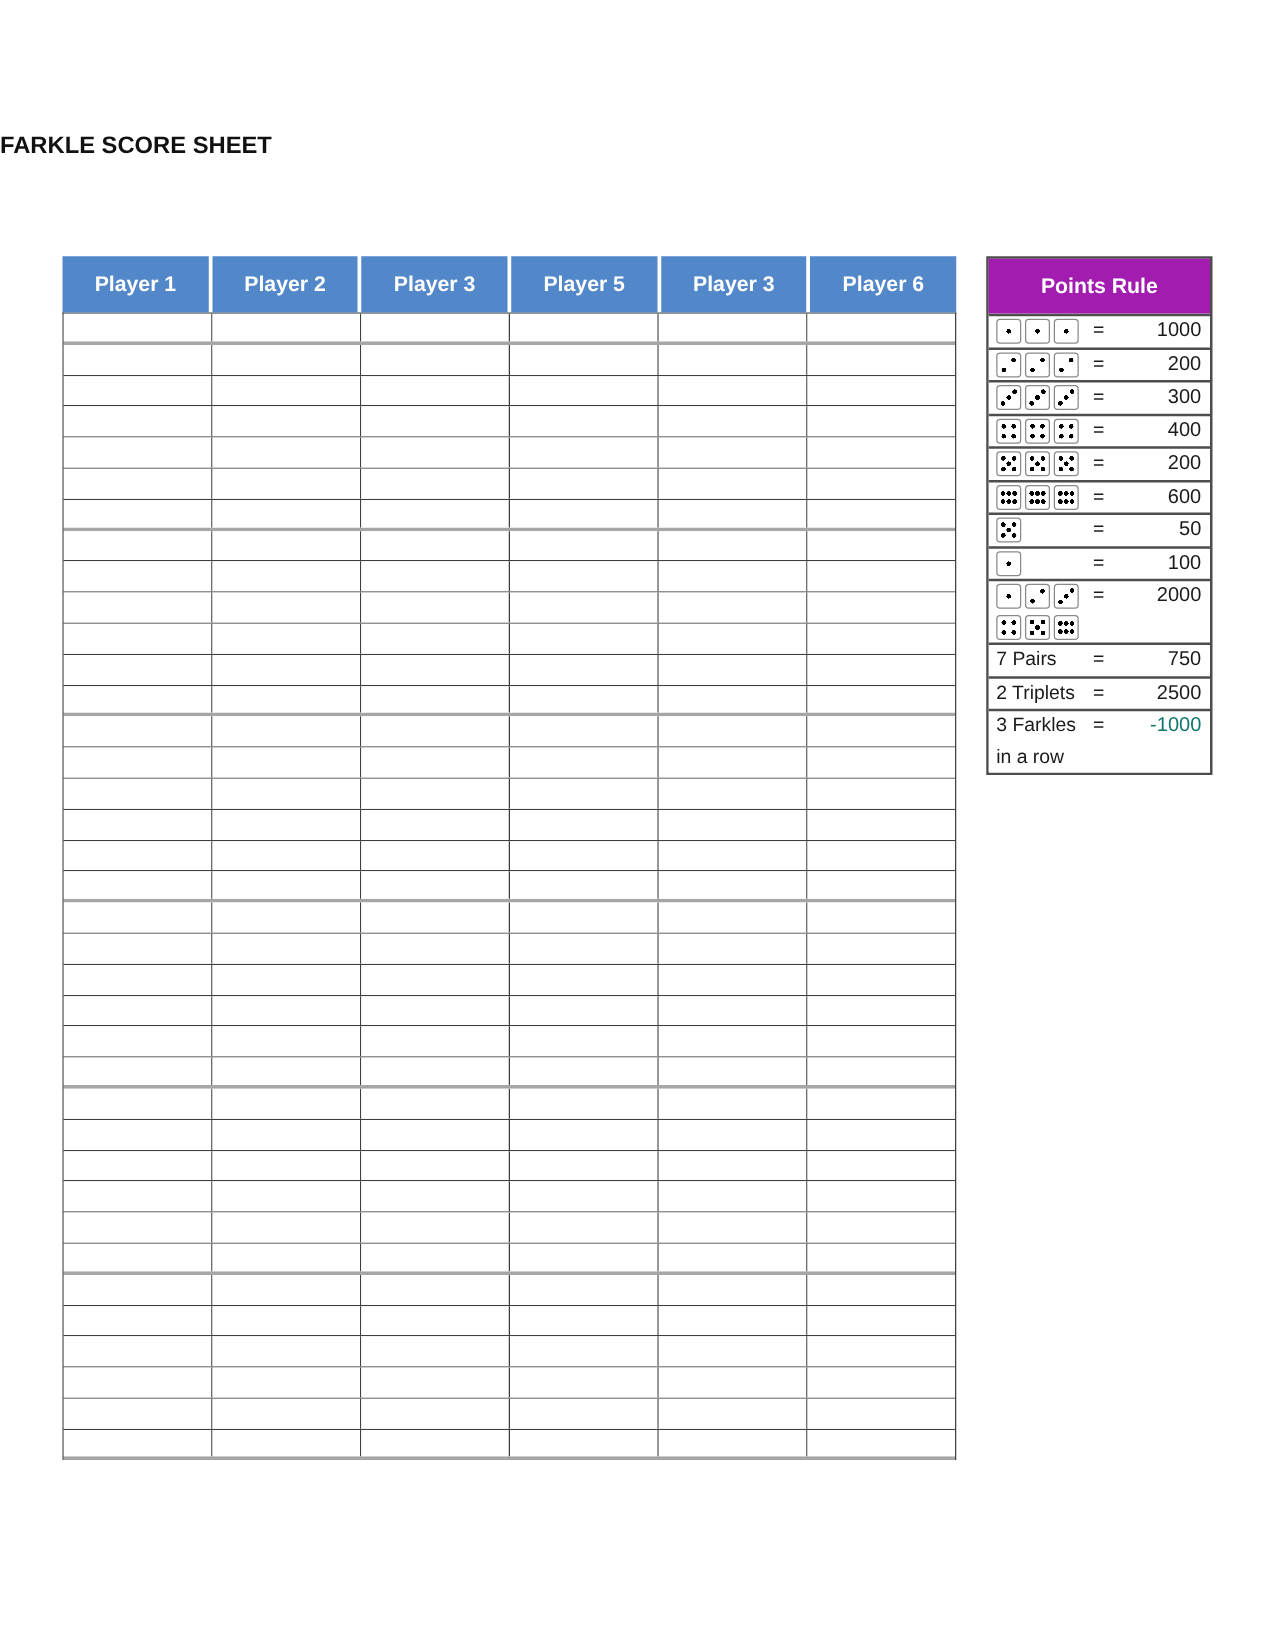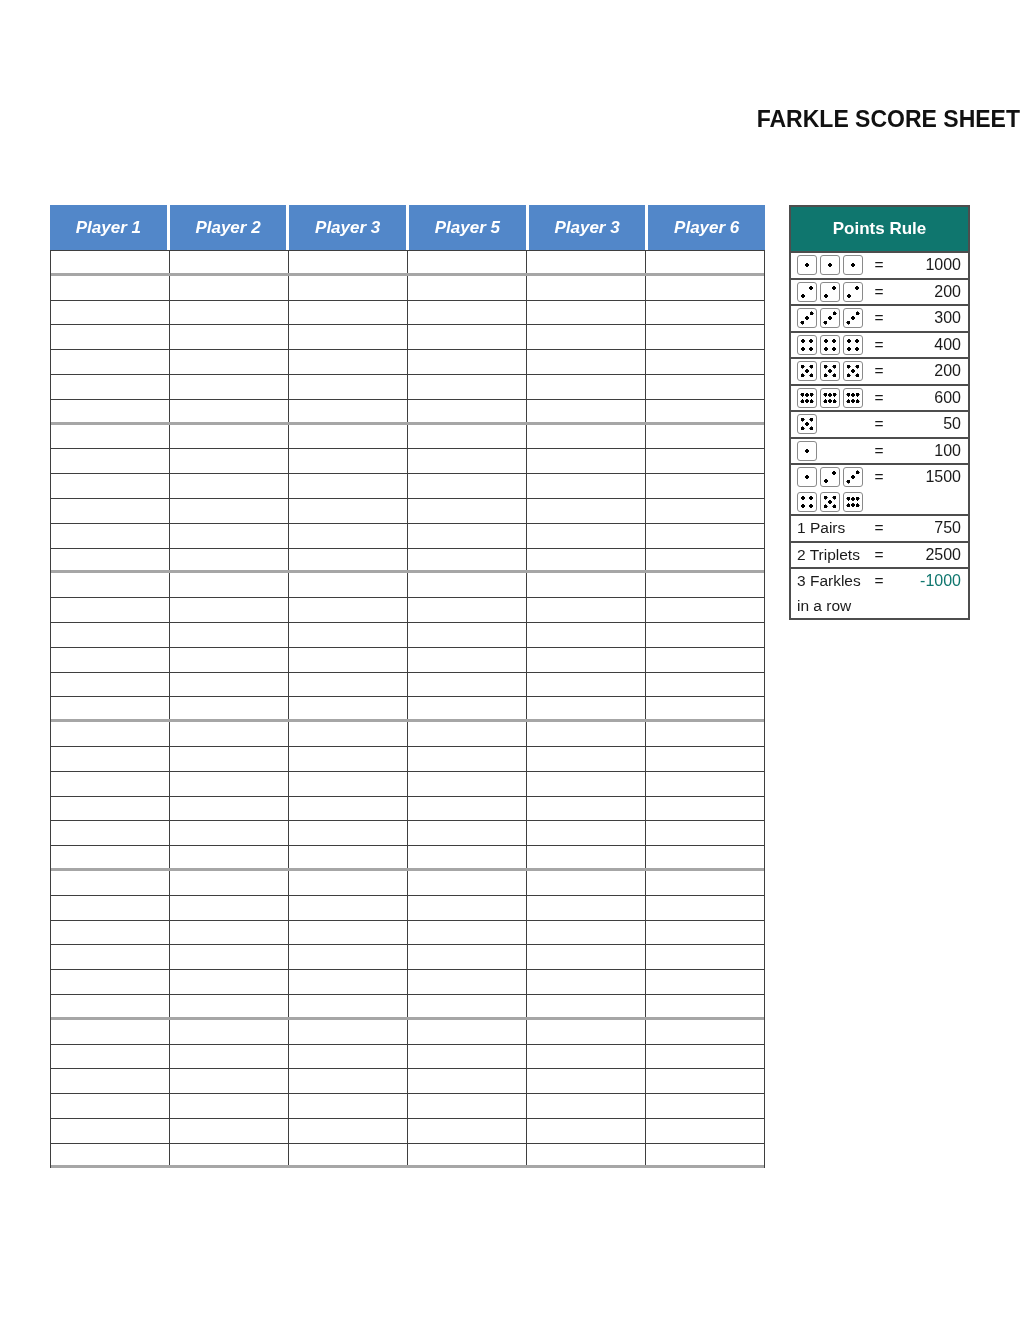--- a/index.html
+++ b/index.html
@@ -6,27 +6,27 @@
   html,body { background:#ffffff; }
   body { font-family:"Liberation Sans","DejaVu Sans",sans-serif; }
   .page {
     position:relative; width:1020px; height:1320px;
     background:#ffffff; overflow:hidden; margin:0 auto;
     color:#1a1a1a;
   }
   
   .page-title {
     position:absolute; top:106px; left:0; width:100%;
-    text-align:right; font-size:23px; font-weight:bold;
+    text-align:left; font-size:19px; font-weight:bold;
     letter-spacing:0px; color:#111111;
   }
   
   .score-table { position:absolute; left:50px; top:205px; width:715px; }
   .score-head {
-    display:flex; gap:3px; background:#ffffff; height:45px;font-style:italic;
+    display:flex; gap:3px; background:#ffffff; height:45px;
   }
   .head-cell {
     flex:1; background:#5287C9; color:#ffffff;
     font-weight:bold; font-size:17px; text-align:center;
     line-height:45px; overflow:hidden; white-space:nowrap;
   }
   .score-body {
     border-left:1px solid #3f3f3f; border-right:1px solid #3f3f3f;
     border-top:1px solid #3f3f3f;
   }
@@ -35,21 +35,21 @@
   }
   .score-row.thick { border-bottom:3px solid #A6A6A6; }
   .score-cell { flex:1; border-right:1px solid #3f3f3f; background:#ffffff; }
   .score-cell:last-child { border-right:none; }
   
   .points-panel {
     position:absolute; left:789px; top:205px; width:181px;
     border:2px solid #4d4d4d; background:#ffffff;
   }
   .points-header {
-    background:#0f766e; color:#ffffff; font-weight:bold;
+    background:#a21caf; color:#ffffff; font-weight:bold;
     font-size:17px; text-align:center; height:44px; line-height:44px;
   }
   .points-row {
     display:flex; align-items:flex-start;
     border-top:2px solid #4d4d4d;
     padding:0 7px 0 6px; background:#ffffff;
     font-size:15.5px; line-height:24.5px;
   }
   .dice-block { flex:1; }
   .dice-line { height:24.5px; display:flex; align-items:center; gap:3px; }
@@ -499,24 +499,24 @@
               <span class="die die-2"></span>
               <span class="die die-3"></span>
             </div>
             <div class="dice-line">
               <span class="die die-4"></span>
               <span class="die die-5"></span>
               <span class="die die-6"></span>
             </div>
           </div>
           <span class="rule-eq">=</span>
-          <span class="rule-value">1500</span>
-        </div>
-        <div class="points-row">
-          <span class="rule-label">1 Pairs</span>
+          <span class="rule-value">2000</span>
+        </div>
+        <div class="points-row">
+          <span class="rule-label">7 Pairs</span>
           <span class="rule-eq">=</span>
           <span class="rule-value">750</span>
         </div>
         <div class="points-row">
           <span class="rule-label">2 Triplets</span>
           <span class="rule-eq">=</span>
           <span class="rule-value">2500</span>
         </div>
         <div class="points-row">
           <span class="rule-label">3 Farkles in a row</span>

